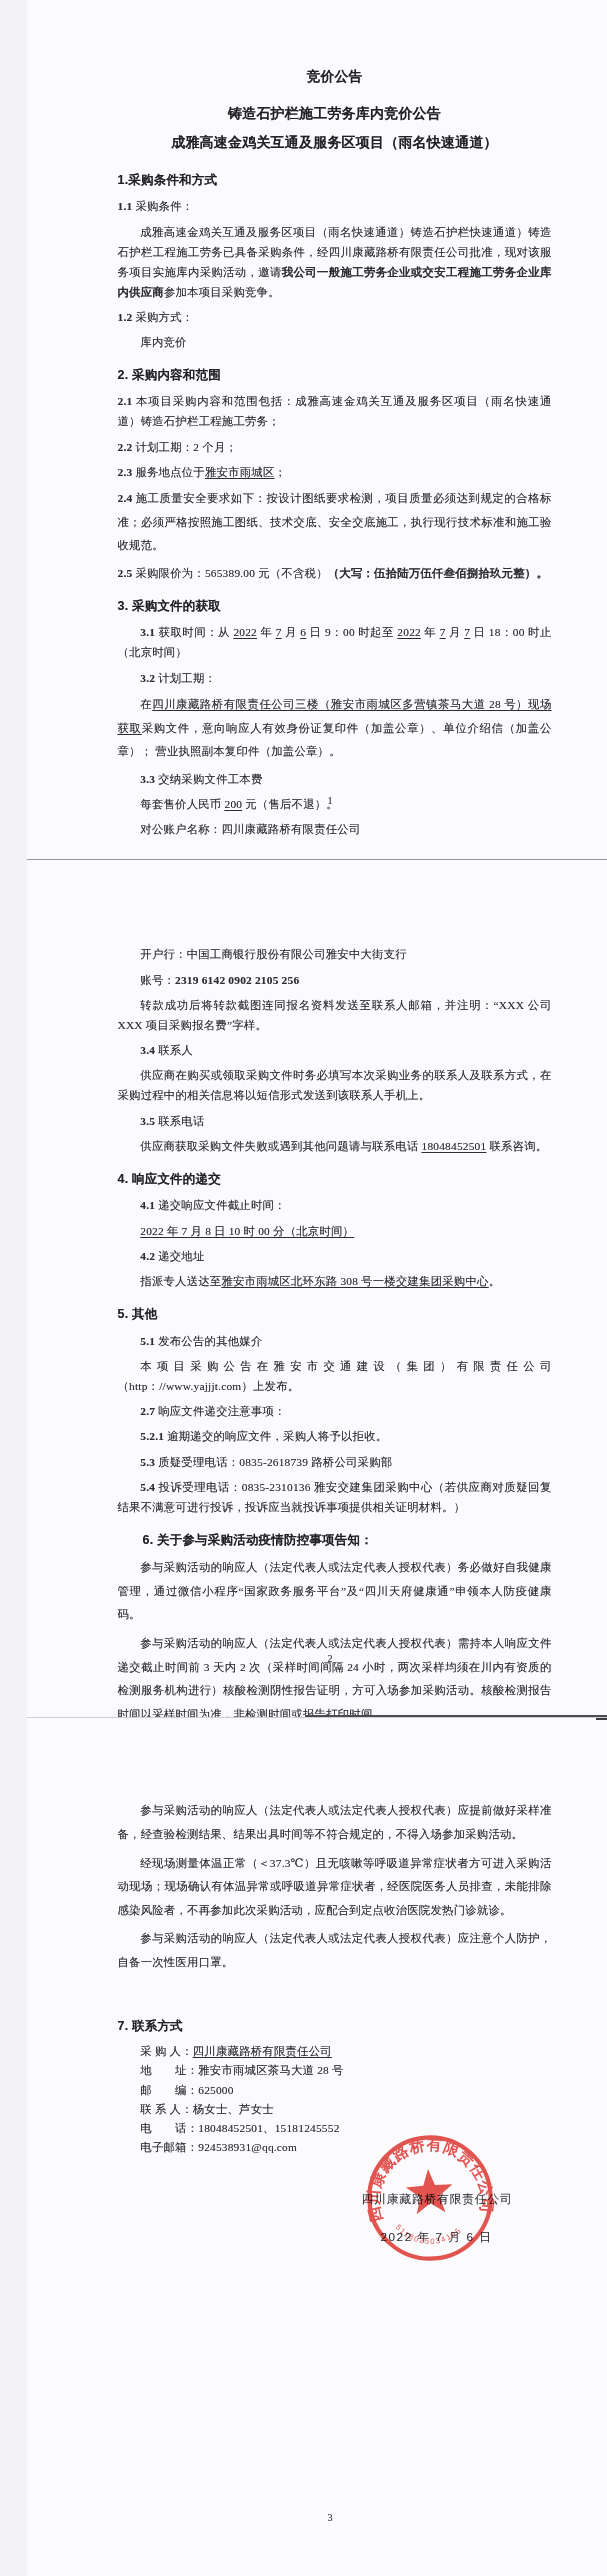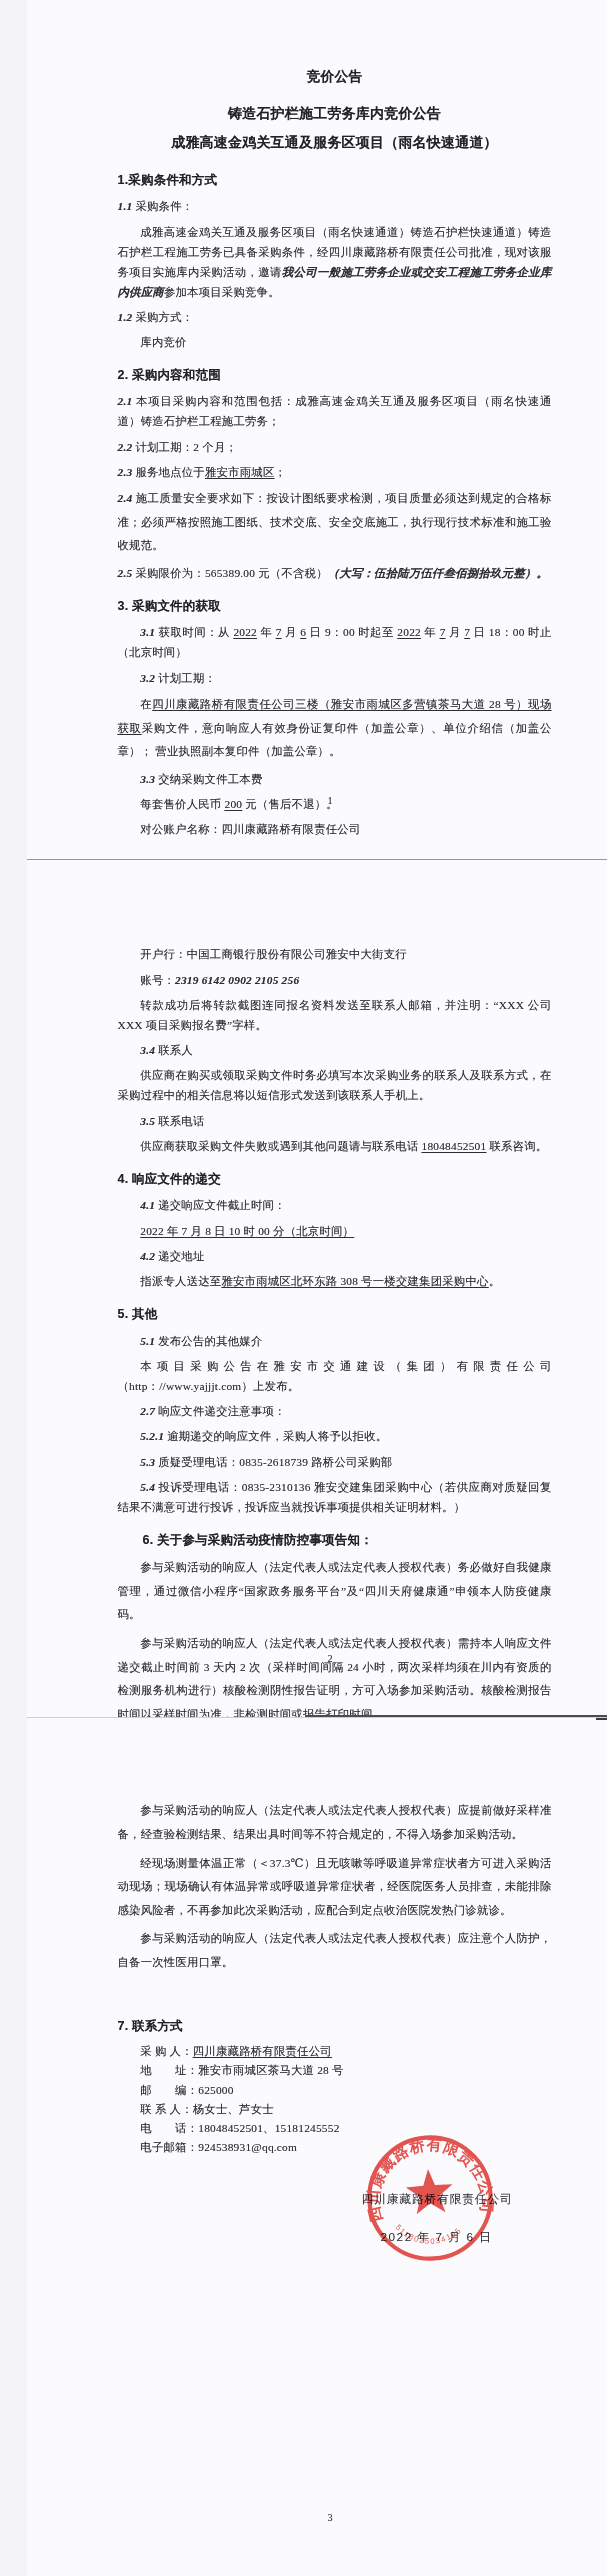--- a/index.html
+++ b/index.html
@@ -17,21 +17,21 @@
   .page2 .flow{padding-top:79px;}
   .page3 .flow{padding-top:76px;}
   p{margin:5.3px 0;font-size:11.4px;line-height:20px;text-align:justify;letter-spacing:0.2px;text-shadow:0 0 0.3px rgba(40,40,40,.45);}
   .t1{font-family:"Liberation Sans","DejaVu Sans",sans-serif;font-weight:700;font-size:13.7px;text-align:center;margin:0 0 12px 0;color:#232326;}
   .t2{font-family:"Liberation Sans","DejaVu Sans",sans-serif;font-weight:700;font-size:14px;text-align:center;line-height:29px;margin:0;color:#232326;}
   .h{font-family:"Liberation Sans","DejaVu Sans",sans-serif;font-weight:700;font-size:12.5px;line-height:18px;margin:13.7px 0 7.6px 0;color:#222226;}
   .ind{text-indent:2em;}
   .loose{line-height:23.5px;}
   .tight{line-height:17px;margin:2.3px 0;}
   .gap{margin-top:43px;}
-  .b{font-weight:700;font-style:italic;}
+  .b{font-weight:700;}
   .u{text-decoration:underline;text-underline-offset:2.3px;text-decoration-thickness:0.8px;}
   .pgnum{position:absolute;left:0;right:0;bottom:53px;text-align:center;font-size:10.2px;color:#3a3a3e;text-shadow:0 0 0.3px rgba(40,40,40,.4);}
   
   .sig-line{position:absolute;font-size:11.8px;color:#242428;z-index:1;white-space:nowrap;letter-spacing:0.8px;}
   .sig-company{left:335px;top:474px;}
   .sig-date{left:354px;top:512px;font-family:"Liberation Sans","DejaVu Sans",sans-serif;letter-spacing:1.5px;}
   .seal{position:absolute;left:337px;top:414px;width:132px;height:132px;z-index:2;opacity:.88;mix-blend-mode:multiply;transform:rotate(-4deg);}
 </style>
 </head>
 <body>

